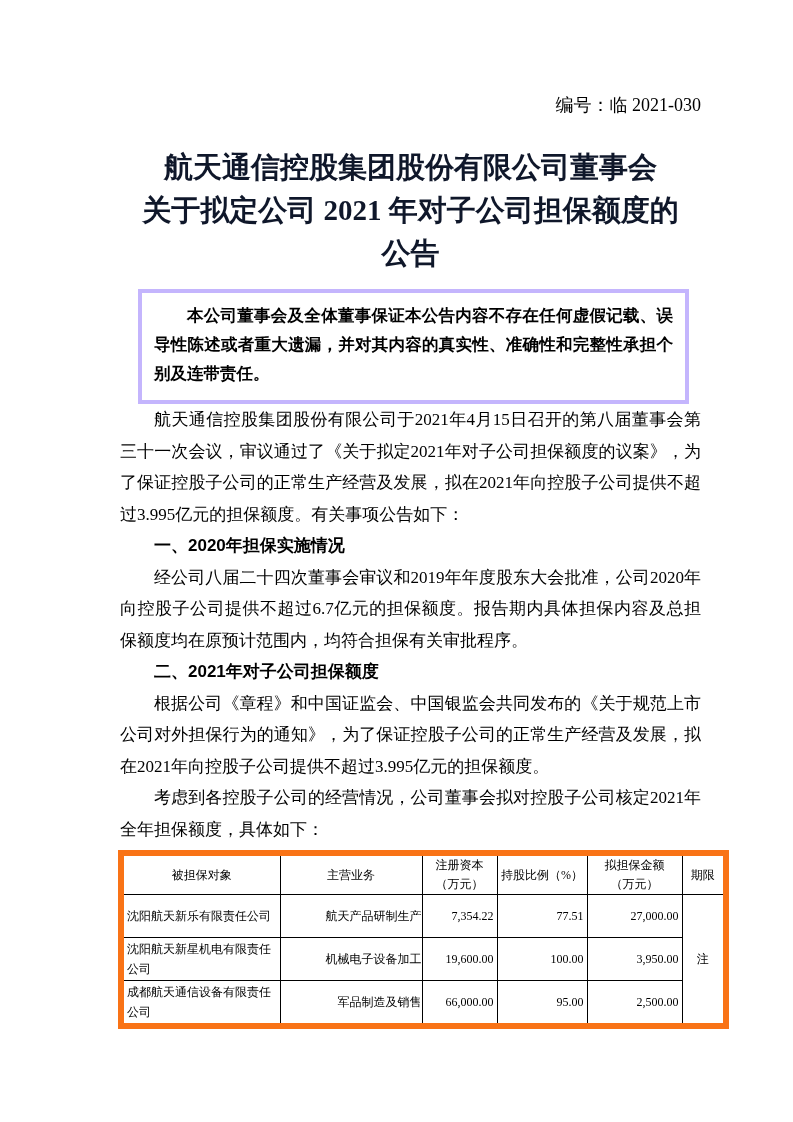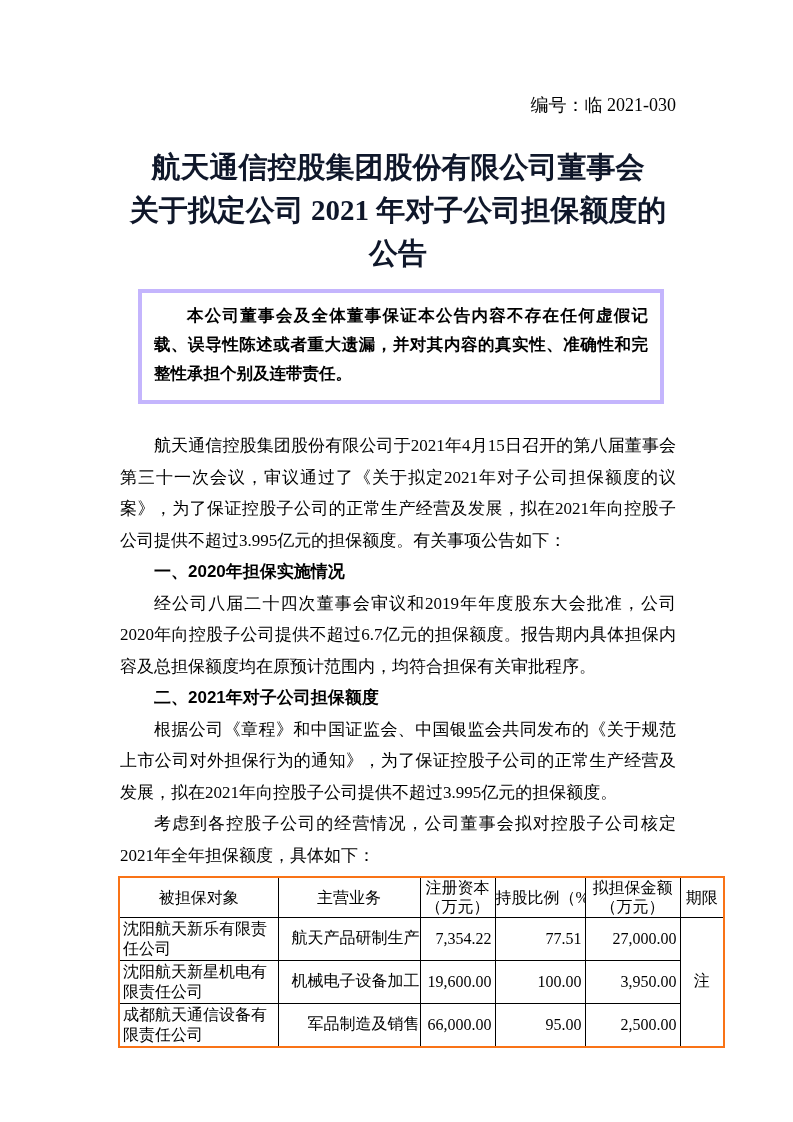--- a/index.html
+++ b/index.html
@@ -1,21 +1,21 @@
 <!DOCTYPE html>
 <html><head>
 <meta charset="utf-8">
 <style>
   html,body { margin:0; padding:0; background:#fff; }
   .page {
     position:relative;
     width:793px; height:1122px;
     background:#ffffff;
     box-sizing:border-box;
-    padding:94px 117px 0 120px;
+    padding:94px 92px 0 120px;
     font-family:"Liberation Serif","DejaVu Serif",serif;
     color:#000;
     overflow:hidden;
   }
   .doc-number {
     text-align:right;
     font-size:18px;
     line-height:22px;
   }
   .title {
@@ -31,40 +31,40 @@
     margin:14px 12px 0 18px;
     border:4px solid #c4b5fd;
     padding:8px 12px 12px 12px;
     font-family:"Liberation Sans","DejaVu Sans",sans-serif;
     font-weight:bold;
     font-size:16.5px;
     line-height:29px;
     text-indent:2em;
     text-align:justify;
   }
-  .body-text { margin-top:26px; }
+  .body-text { }
   .body-text p {
     margin:0;
     font-size:17px;
     line-height:31.5px;
     text-indent:2em;
     text-align:justify;
   }
   .sec-heading {
     font-family:"Liberation Sans","DejaVu Sans",sans-serif;
     font-weight:bold;
   }
   table.guarantee-table {
     border-collapse:collapse;
     table-layout:fixed;
     width:607px;
     margin-left:-2px;
     margin-top:5px;
-    border:2px solid #f97316;
-    font-size:16px;
+    border:6px solid #f97316;
+    font-size:12px;
   }
   .guarantee-table th, .guarantee-table td {
     border:1px solid #000;
     padding:0;
     vertical-align:middle;
     font-weight:normal;
     overflow:hidden;
   }
   .guarantee-table thead tr { height:40px; }
   .guarantee-table tbody tr { height:43px; }

